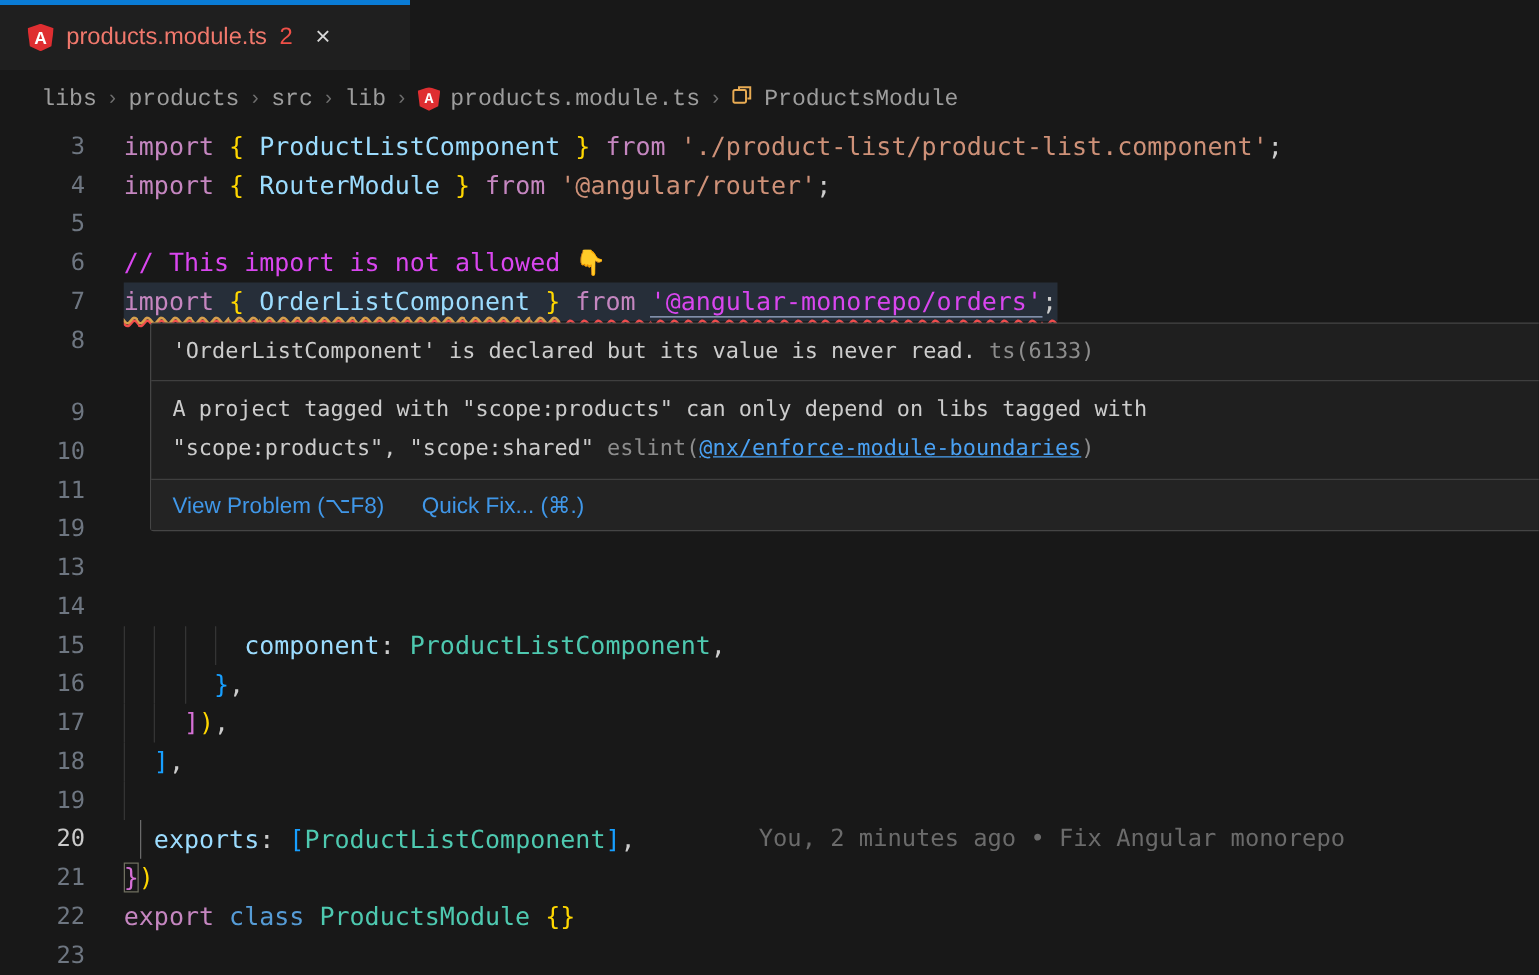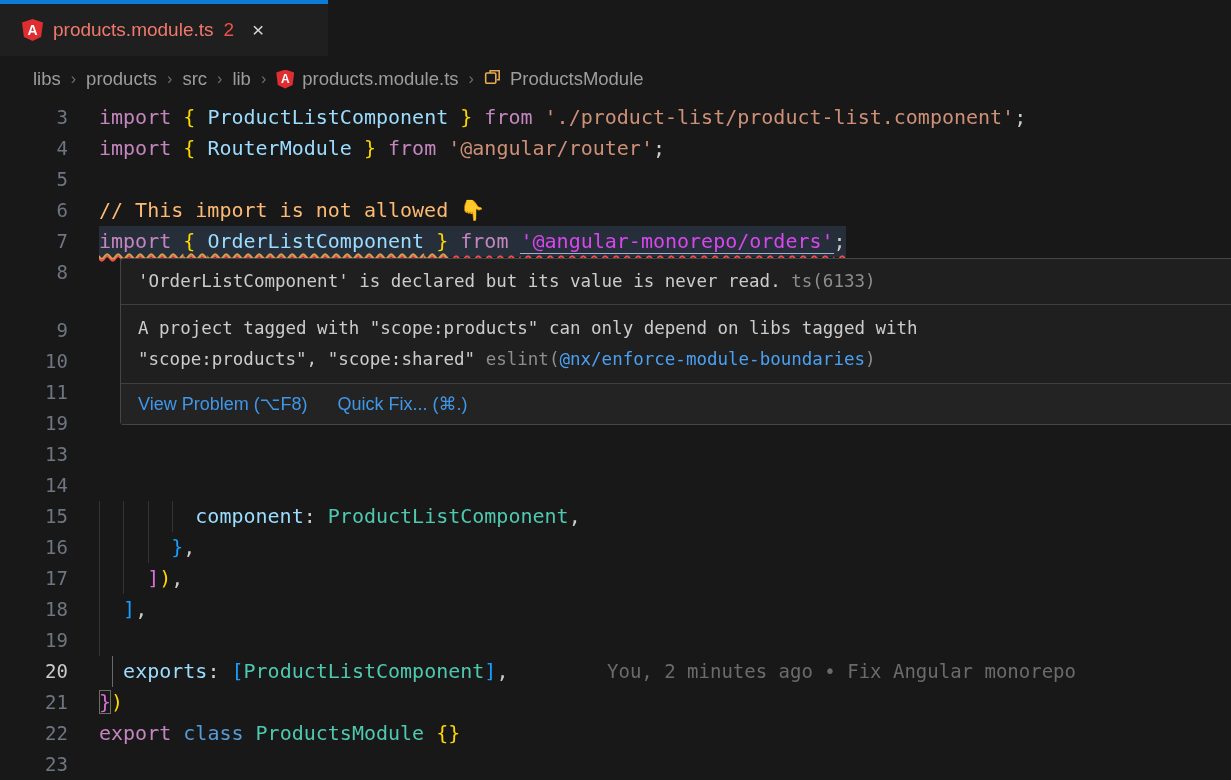--- a/index.html
+++ b/index.html
@@ -17,58 +17,58 @@
 
   .ng-shield{display:inline-flex;align-items:center;justify-content:center;width:21px;height:22px;
        background:#df2e31;clip-path:polygon(50% 0,100% 16%,91% 82%,50% 100%,9% 82%,0 16%);
        color:#fff;font-size:14px;font-weight:bold;flex:none;}
   .ng-shield.small{width:18px;height:19px;font-size:12px;}
 
   
   .breadcrumb{position:absolute;left:0;top:56px;width:100%;height:46px;background:#181818;
        display:flex;align-items:center;padding-left:33px;color:#9d9d9d;font-size:18.5px;gap:9px;}
   .bc-sep{color:#6f6f6f;font-size:16px;padding:0 1px;}
-  .bc-item{display:flex;align-items:center;gap:8px;cursor:pointer;}
+  .bc-item{display:flex;align-items:center;gap:8px;cursor:pointer;font-family:Liberation Mono, monospace;}
   .class-icon{width:18px;height:18px;flex:none;}
 
   
   .editor{position:absolute;left:0;top:102px;width:100%;bottom:0;
        font-family:"DejaVu Sans Mono","Liberation Mono",monospace;font-size:20px;}
   .line{position:relative;height:31px;line-height:31px;white-space:pre;}
   .gap{height:27px;}
   .ln{position:absolute;left:0;top:0;width:68px;text-align:right;color:#6e7681;font-size:19px;}
   .line.active .ln{color:#cacaca;}
   .code{position:absolute;left:99px;top:0;white-space:pre;}
   .guide{position:absolute;top:0;bottom:0;width:1px;background:#343434;}
   .guide.agd{background:#6a6a6a;}
   .blame{position:absolute;left:607px;top:0;color:#6b6b6b;font-size:19px;white-space:pre;}
 
   
   .kw{color:#c586c0;} .kw2{color:#569cd6;} .id{color:#9cdcfe;} .prop{color:#9cdcfe;}
-  .type{color:#4ec9b0;} .str{color:#ce9178;} .cmt{color:#fdba74;} .pun{color:#cccccc;}
+  .type{color:#4ec9b0;} .str{color:#ce9178;} .cmt{color:#d946ef;} .pun{color:#cccccc;}
   .b1{color:#ffd700;} .b2{color:#d670d6;} .b3{color:#179fff;}
   .emoji{color:#f2c14e;}
   .match{outline:1px solid #6f6f5f;outline-offset:-1px;}
 
   .hl7{background:rgba(72,98,135,.30);}
   .sq-red{text-decoration:underline wavy #f14c4c 1.5px;text-underline-offset:7px;
           text-decoration-skip-ink:none;}
   .sqy{text-decoration:underline wavy #d7a04d 1.5px;text-underline-offset:5px;
           text-decoration-skip-ink:none;}
   .strlink{color:#d946ef;border-bottom:1.5px solid #9fb0d0;}
 
   
   .hover{position:absolute;left:120px;top:258px;width:1222px;background:#1f1f1f;
        border:1px solid #454545;border-radius:3px;box-sizing:border-box;z-index:10;
        font-family:"DejaVu Sans Mono","Liberation Mono",monospace;font-size:17.5px;color:#cccccc;}
   .hrow{padding:8px 17px;border-bottom:1px solid #3f3f3f;line-height:31px;}
   .hrow:last-child{border-bottom:none;}
   .hrow1{padding:7px 17px;}
   .dim{color:#8d8d8d;}
-  .hlink{color:#4aa1f3;cursor:pointer;}
+  .hlink{color:#4aa1f3;text-decoration:underline;cursor:pointer;}
   .hactions{background:#232323;padding:5px 17px;display:flex;gap:30px;
        font-family:"Liberation Sans","DejaVu Sans",sans-serif;font-size:18px;line-height:30px;}
   .haction{color:#4097e8;cursor:pointer;}
 </style>
 </head>
 <body>
 
 <div class="app">
 
   <div class="tabbar">

